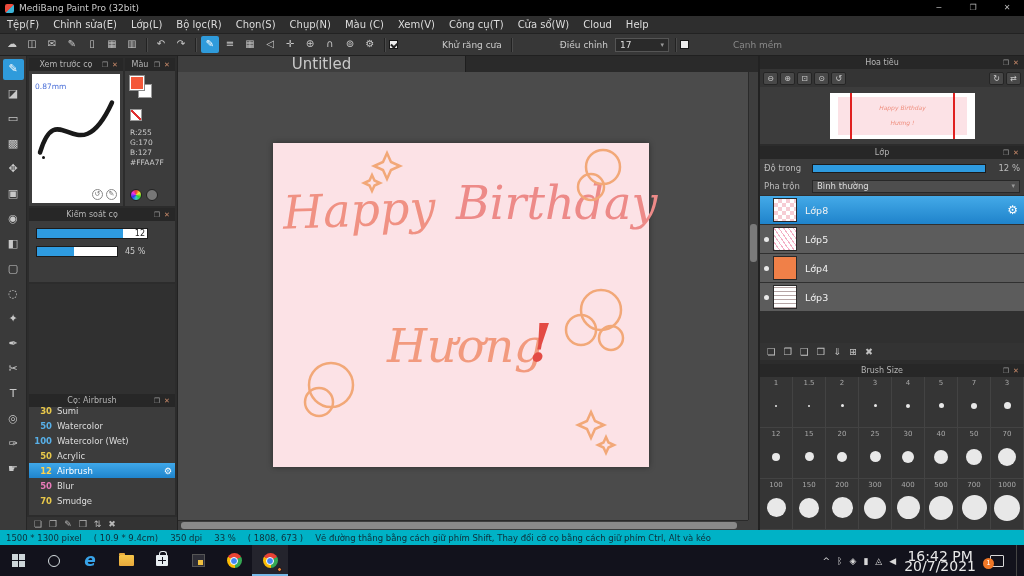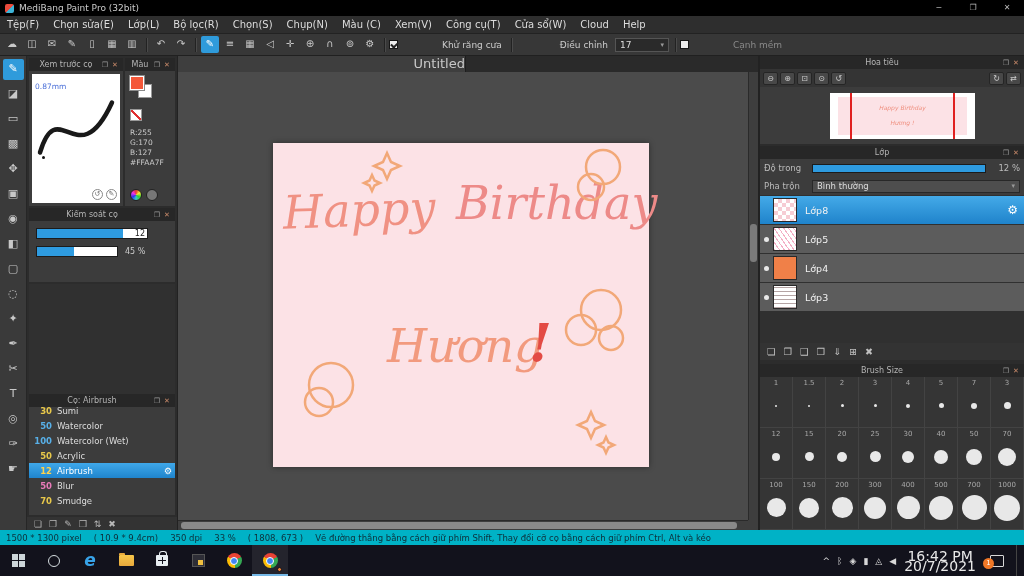--- a/index.html
+++ b/index.html
@@ -79,21 +79,21 @@
   .brush-row{height:15px;display:flex;align-items:center;font-size:8.5px;color:#ddd;padding:0 3px;}
   .brush-row.selected{background:linear-gradient(#3fa8ea,#1f84cc);color:#fff;}
   .brush-num{width:20px;text-align:right;margin-right:5px;font-weight:bold;}
   .brush-gear{margin-left:auto;color:#fff;font-size:9px;}
   .left-dock-tools{height:13px;background:#333;display:flex;align-items:center;gap:7px;padding:0 7px;margin:2px 0 0;flex:none;}
   .ld-ic{font-size:9px;color:#b8b8b8;}
 
   
   .canvas-area{flex:1;display:flex;flex-direction:column;min-width:0;border-left:1px solid #222;border-right:1px solid #222;}
   .doc-tabbar{height:16px;background:#2a2a2a;display:flex;flex:none;}
-  .doc-tab{width:288px;background:#3e3e3e;color:#c8c8c8;font-size:13px;text-align:right;line-height:16px;border-right:1px solid #1e1e1e;}
+  .doc-tab{width:288px;background:#3e3e3e;color:#c8c8c8;font-size:15px;text-align:center;line-height:16px;border-right:1px solid #1e1e1e;}
   .viewport{flex:1;position:relative;background:#4b4b4b;overflow:hidden;}
   .canvas{position:absolute;left:95px;top:71px;width:376px;height:324px;background:#fce2e6;box-shadow:0 0 6px rgba(0,0,0,.4);}
   .cv-word{position:absolute;font-family:"DejaVu Serif","Liberation Serif",serif;font-style:italic;line-height:1;white-space:nowrap;}
   .w-happy{left:10px;top:44px;font-size:46px;color:#f09183;transform:rotate(-2deg);}
   .w-birthday{left:183px;top:37px;font-size:46px;color:#ed8a88;}
   .w-huong{left:114px;top:180px;font-size:46px;color:#f29a7e;}
   .w-ex{left:256px;top:174px;font-size:52px;color:#e34b44;font-weight:bold;}
   .cv-svg{position:absolute;inset:0;width:100%;height:100%;}
   .vsb{position:absolute;right:0;top:0;bottom:10px;width:10px;background:#3e3e3e;border-left:1px solid #2a2a2a;}
   .vsb .th{position:absolute;left:1px;right:1px;top:152px;height:38px;background:#7a7a7a;border-radius:3px;}
@@ -187,21 +187,21 @@
     <span>MediBang Paint Pro (32bit)</span>
     <div class="win-controls">
       <div class="win-btn">─</div>
       <div class="win-btn">❐</div>
       <div class="win-btn">✕</div>
     </div>
   </div>
 
   <div class="menubar" id="menubar">
       <div class="menu-item">Tệp(F)</div>
-      <div class="menu-item">Chọn sửa(E)</div>
+      <div class="menu-item">Chỉnh sửa(E)</div>
       <div class="menu-item">Lớp(L)</div>
       <div class="menu-item">Bộ lọc(R)</div>
       <div class="menu-item">Chọn(S)</div>
       <div class="menu-item">Chụp(N)</div>
       <div class="menu-item">Màu (C)</div>
       <div class="menu-item">Xem(V)</div>
       <div class="menu-item">Công cụ(T)</div>
       <div class="menu-item">Cửa sổ(W)</div>
       <div class="menu-item">Cloud</div>
       <div class="menu-item">Help</div>

